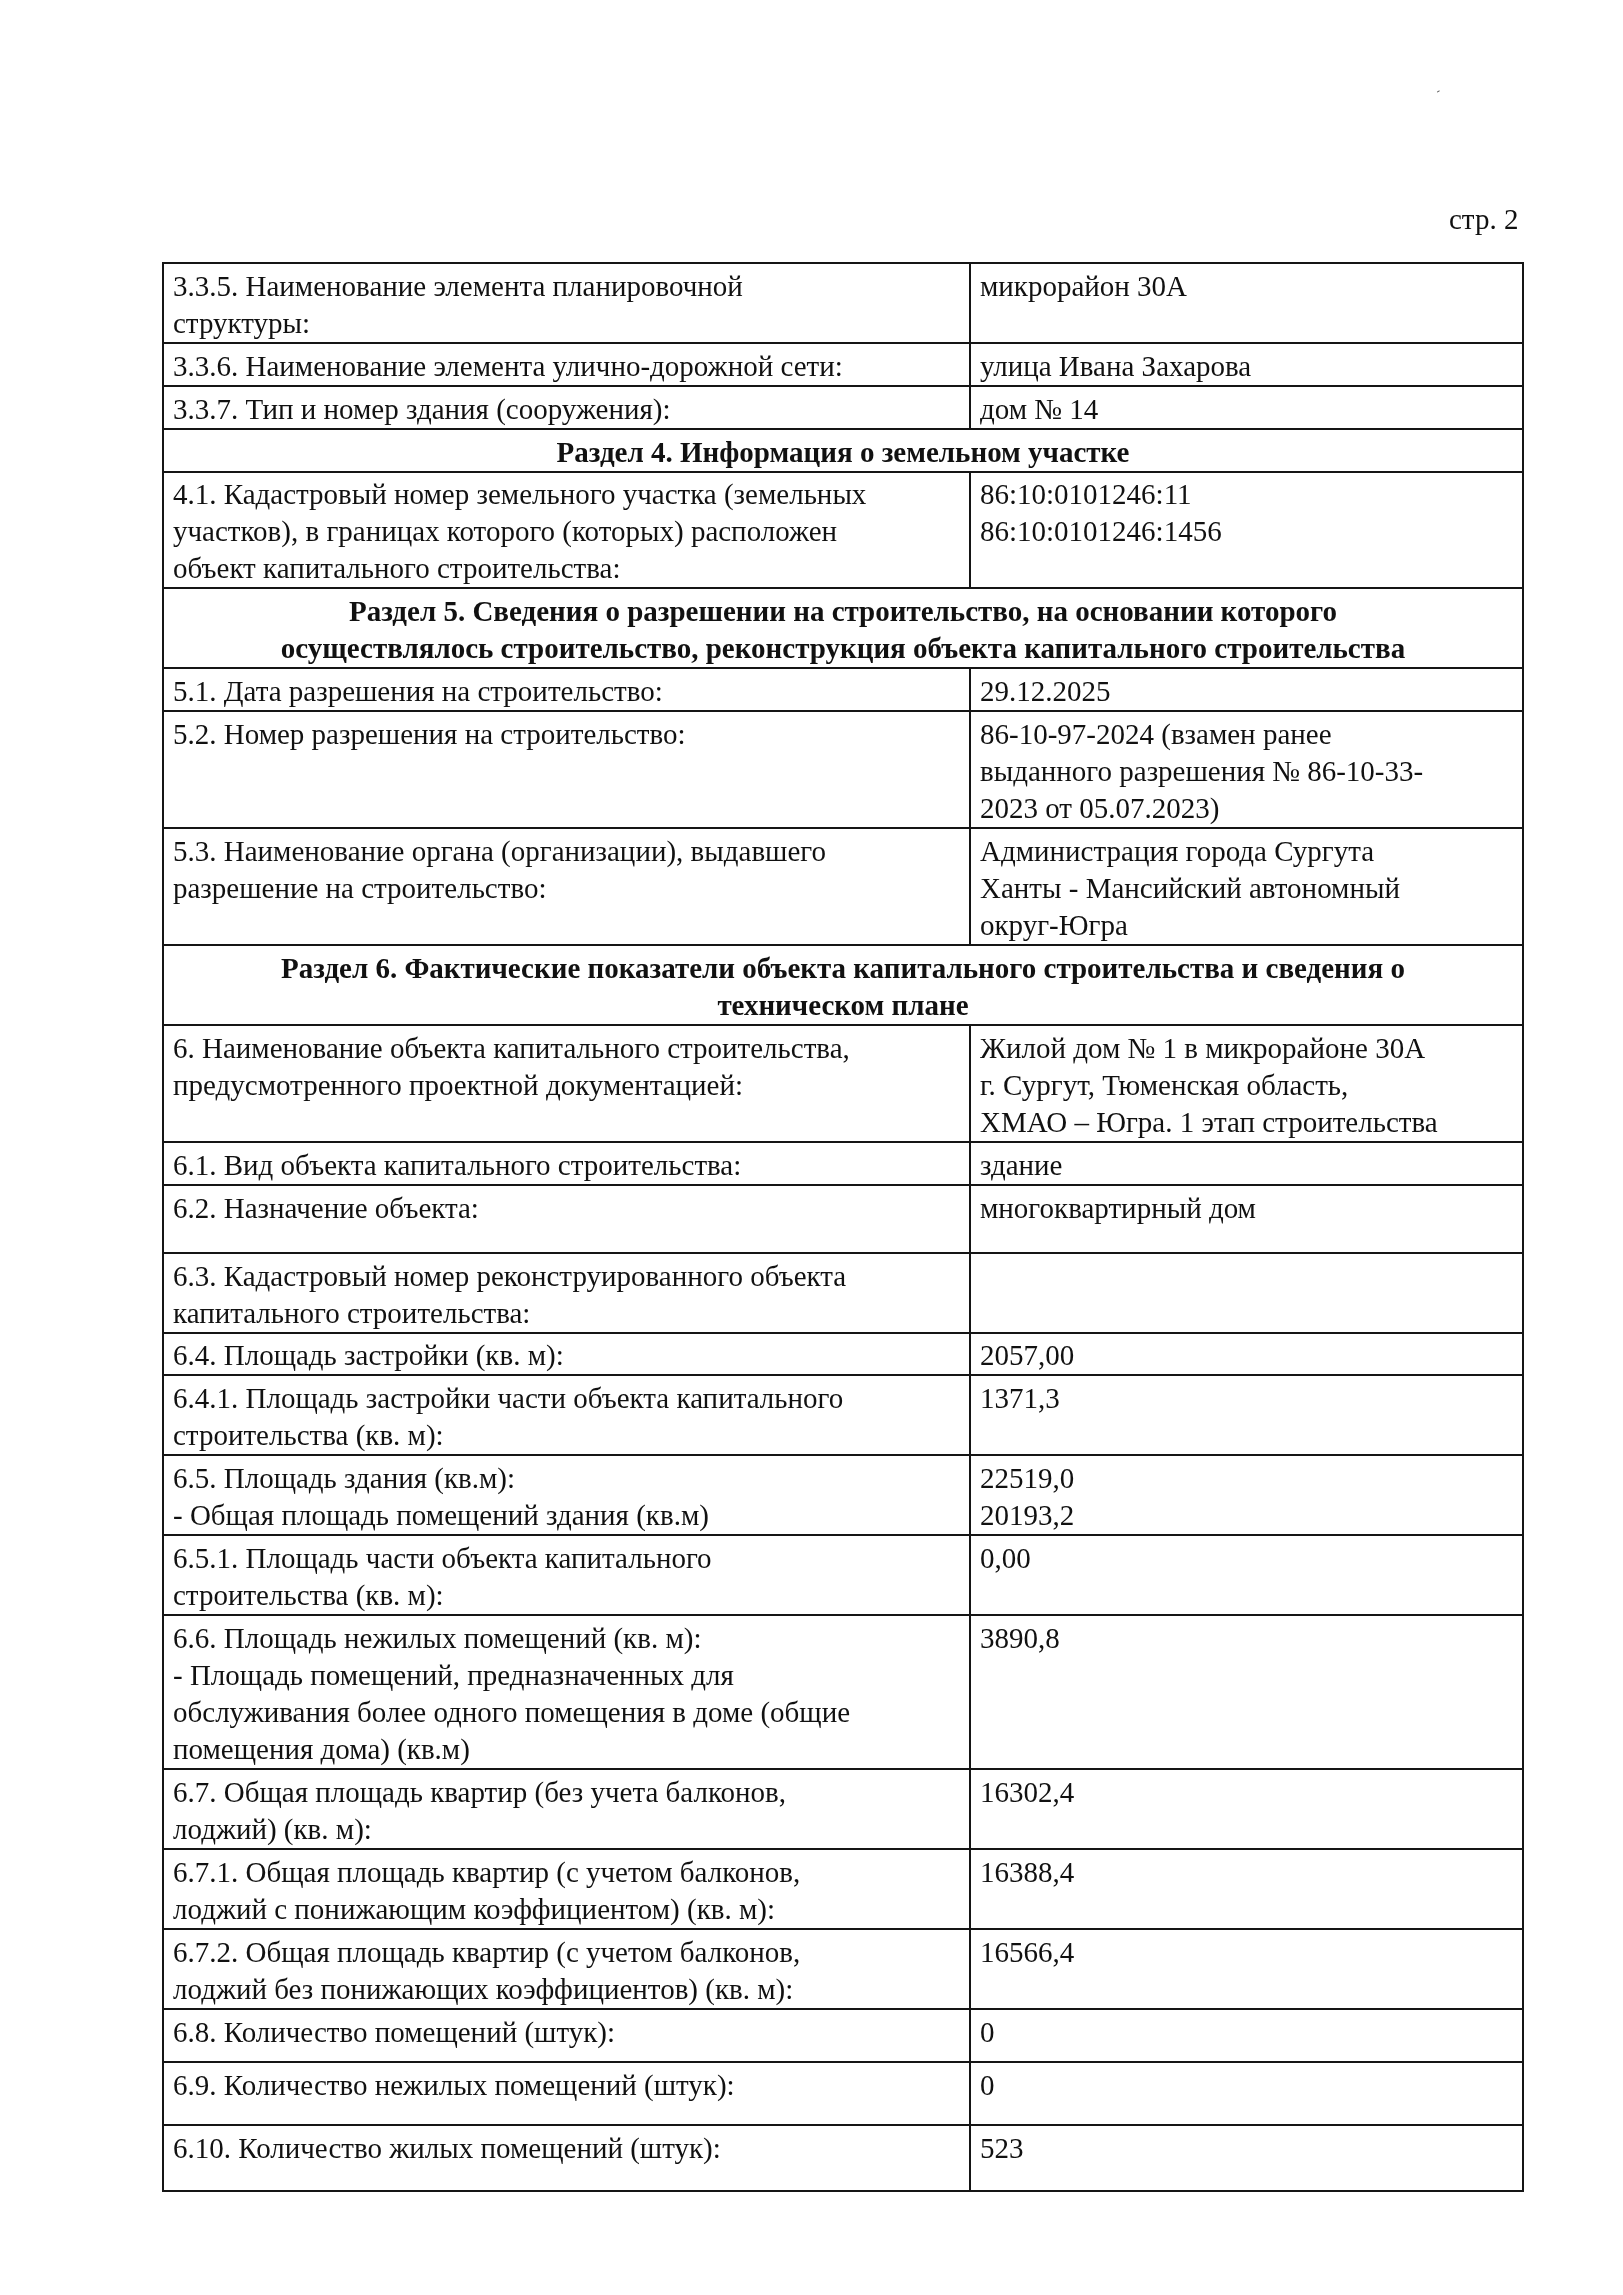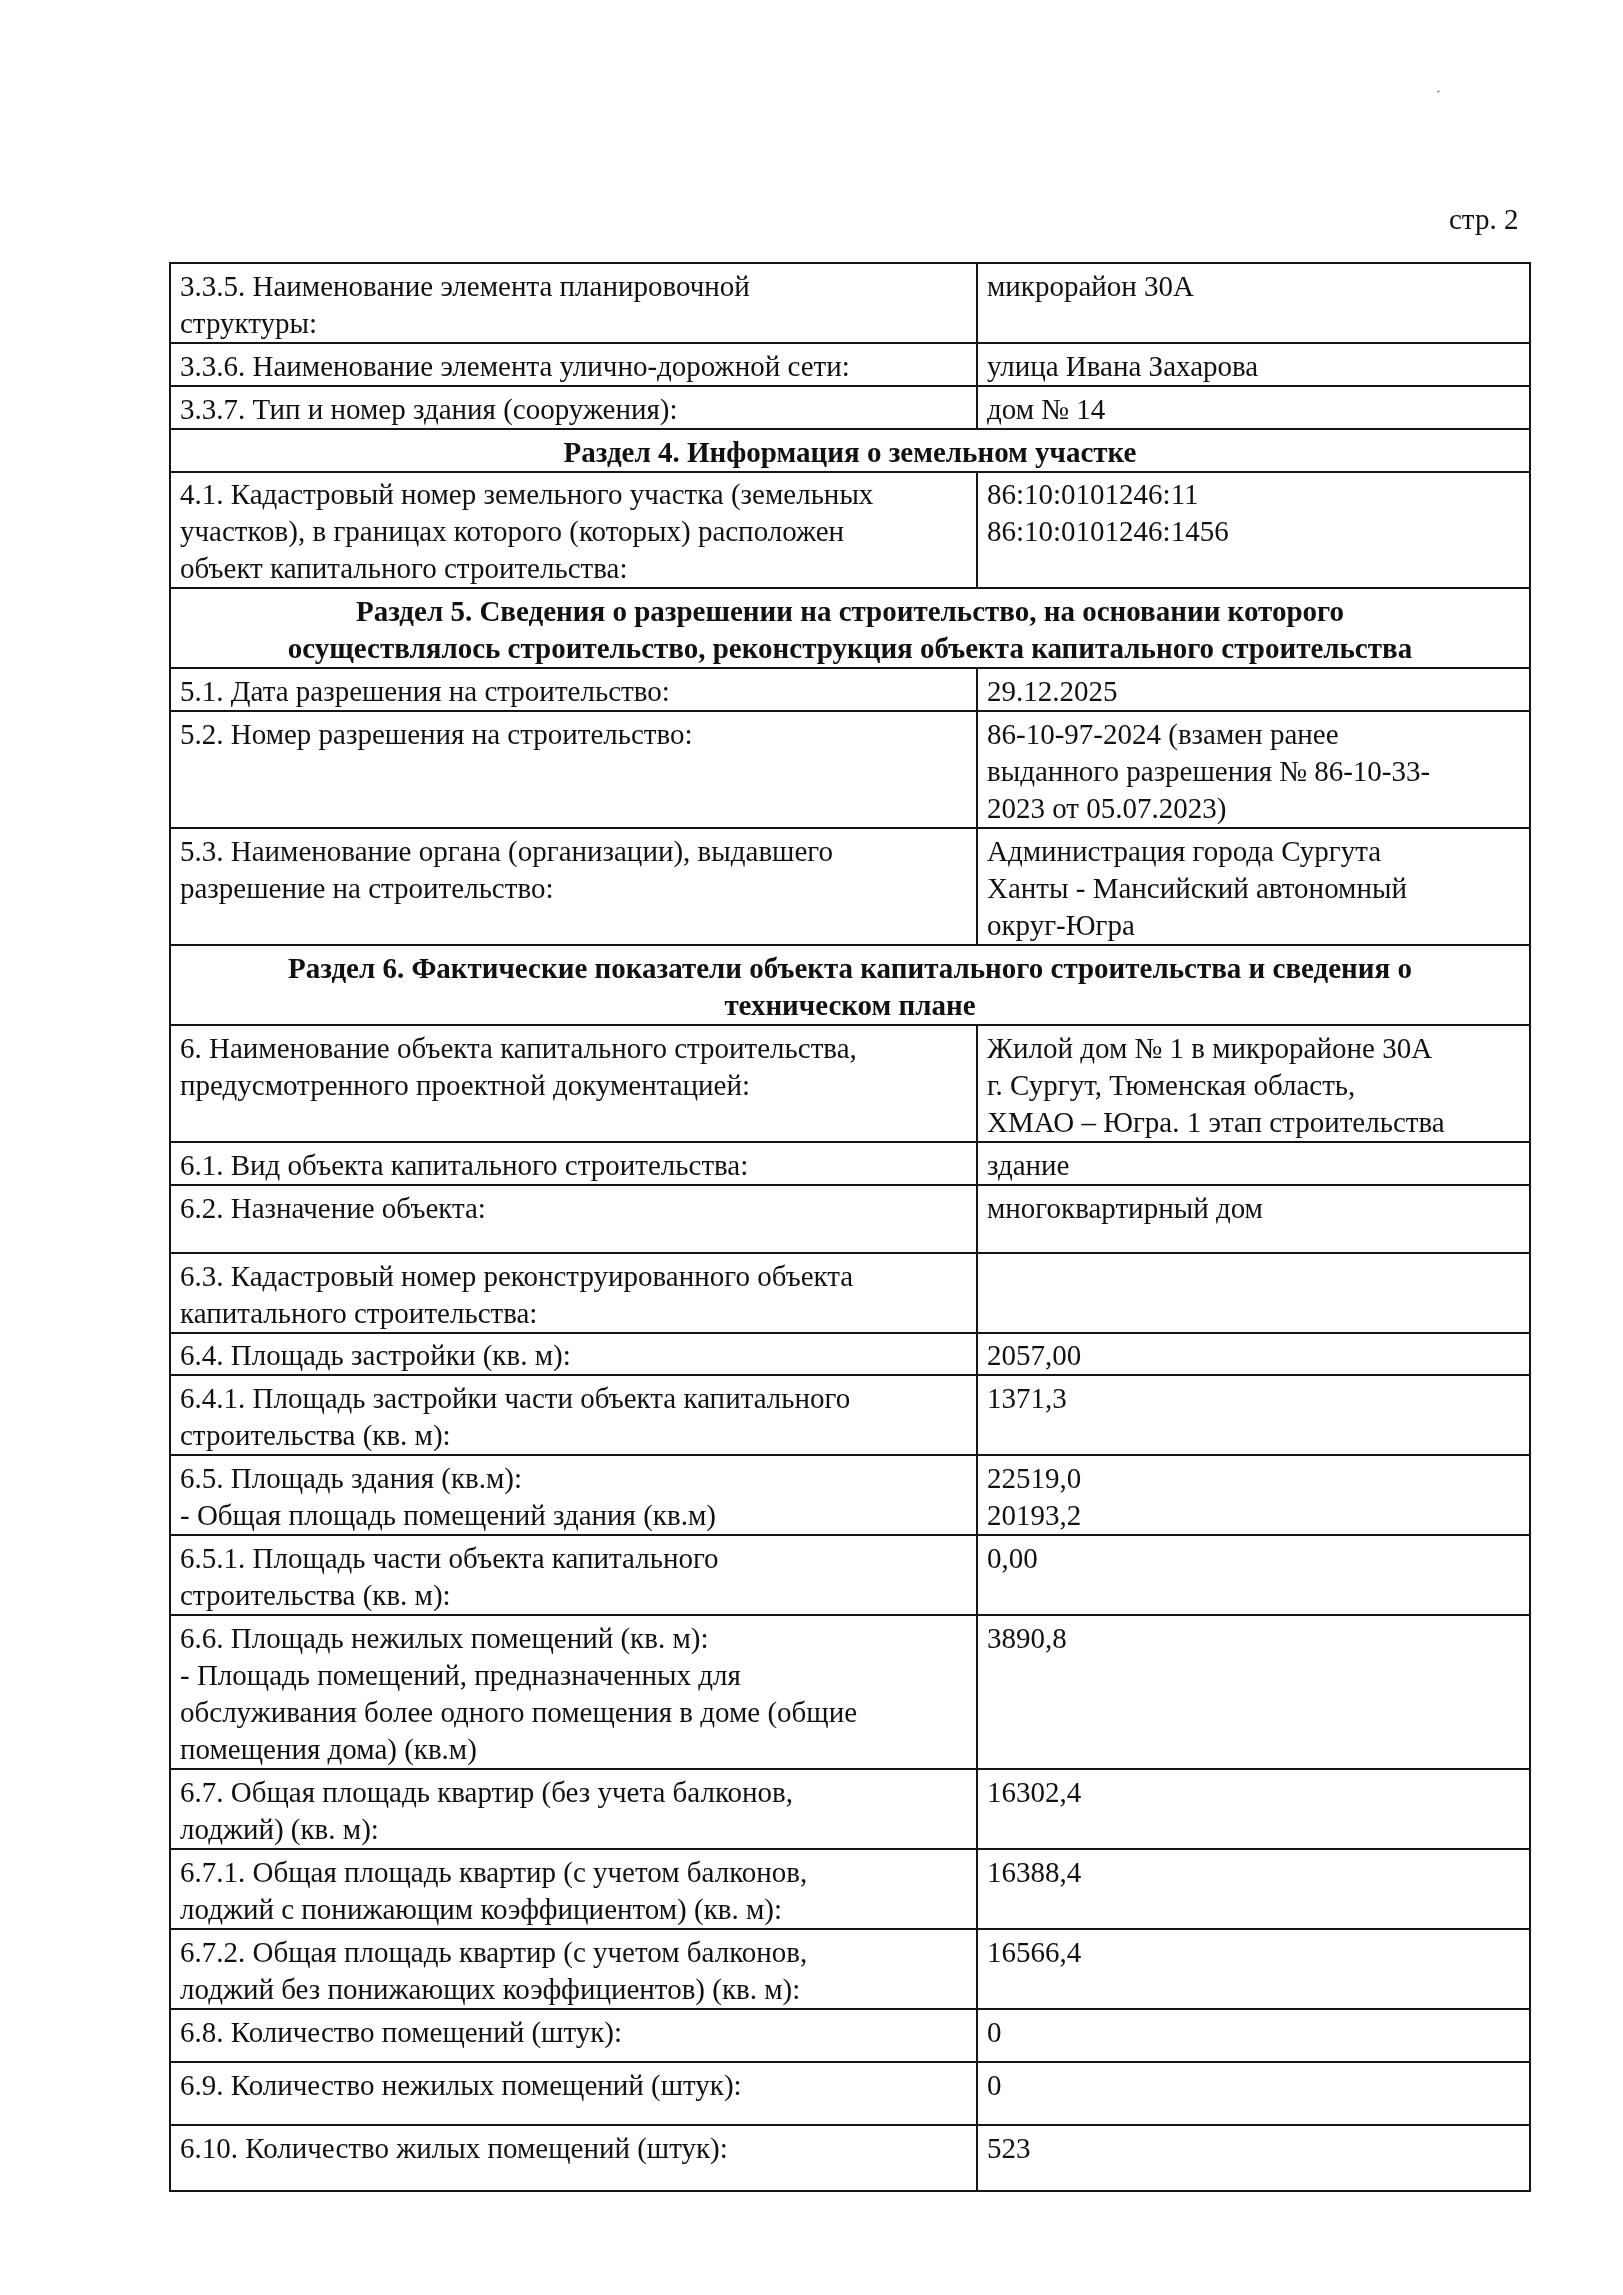--- a/index.html
+++ b/index.html
@@ -1,20 +1,20 @@
 <!DOCTYPE html>
 <html style="font-size:10.4px"><head>
 <meta charset="utf-8">
 <style>
   html, body { margin: 0; padding: 0; background: #ffffff; }
   body { width: 1623px; height: 2295px; position: relative; overflow: hidden;
          font-family: "Liberation Serif", "DejaVu Serif", serif; color: #111; }
   .page-num { position: absolute; top: 203px; left: 1449px; font-size: 29px; }
   .speck { position: absolute; top: 91px; left: 1437px; width: 2.6px; height: 1.3px; background: #555; border-radius: 1.3px; transform: rotate(-30deg); }
-  table.doc { position: absolute; left: 169px; top: 262px; width: 1360px;
+  table.doc { position: absolute; left: 162px; top: 262px; width: 1360px;
               border-collapse: collapse; table-layout: fixed; }
   table.doc td { border: 2px solid #151515; vertical-align: top; padding: 3.9px 9px 0 9px;
                  font-size: 29px; line-height: 37px; box-sizing: border-box; }
   table.doc col.c1 { width: 807px; }
   table.doc col.c2 { width: 553px; }
   td.section { text-align: center; font-weight: bold; padding: 2.6px 6.5px 0 6.5px; line-height: 37px; }
   td.val-bottom { vertical-align: bottom; padding-bottom: 2.6px; }
   .line { display: block; }
 </style>
 </head>

